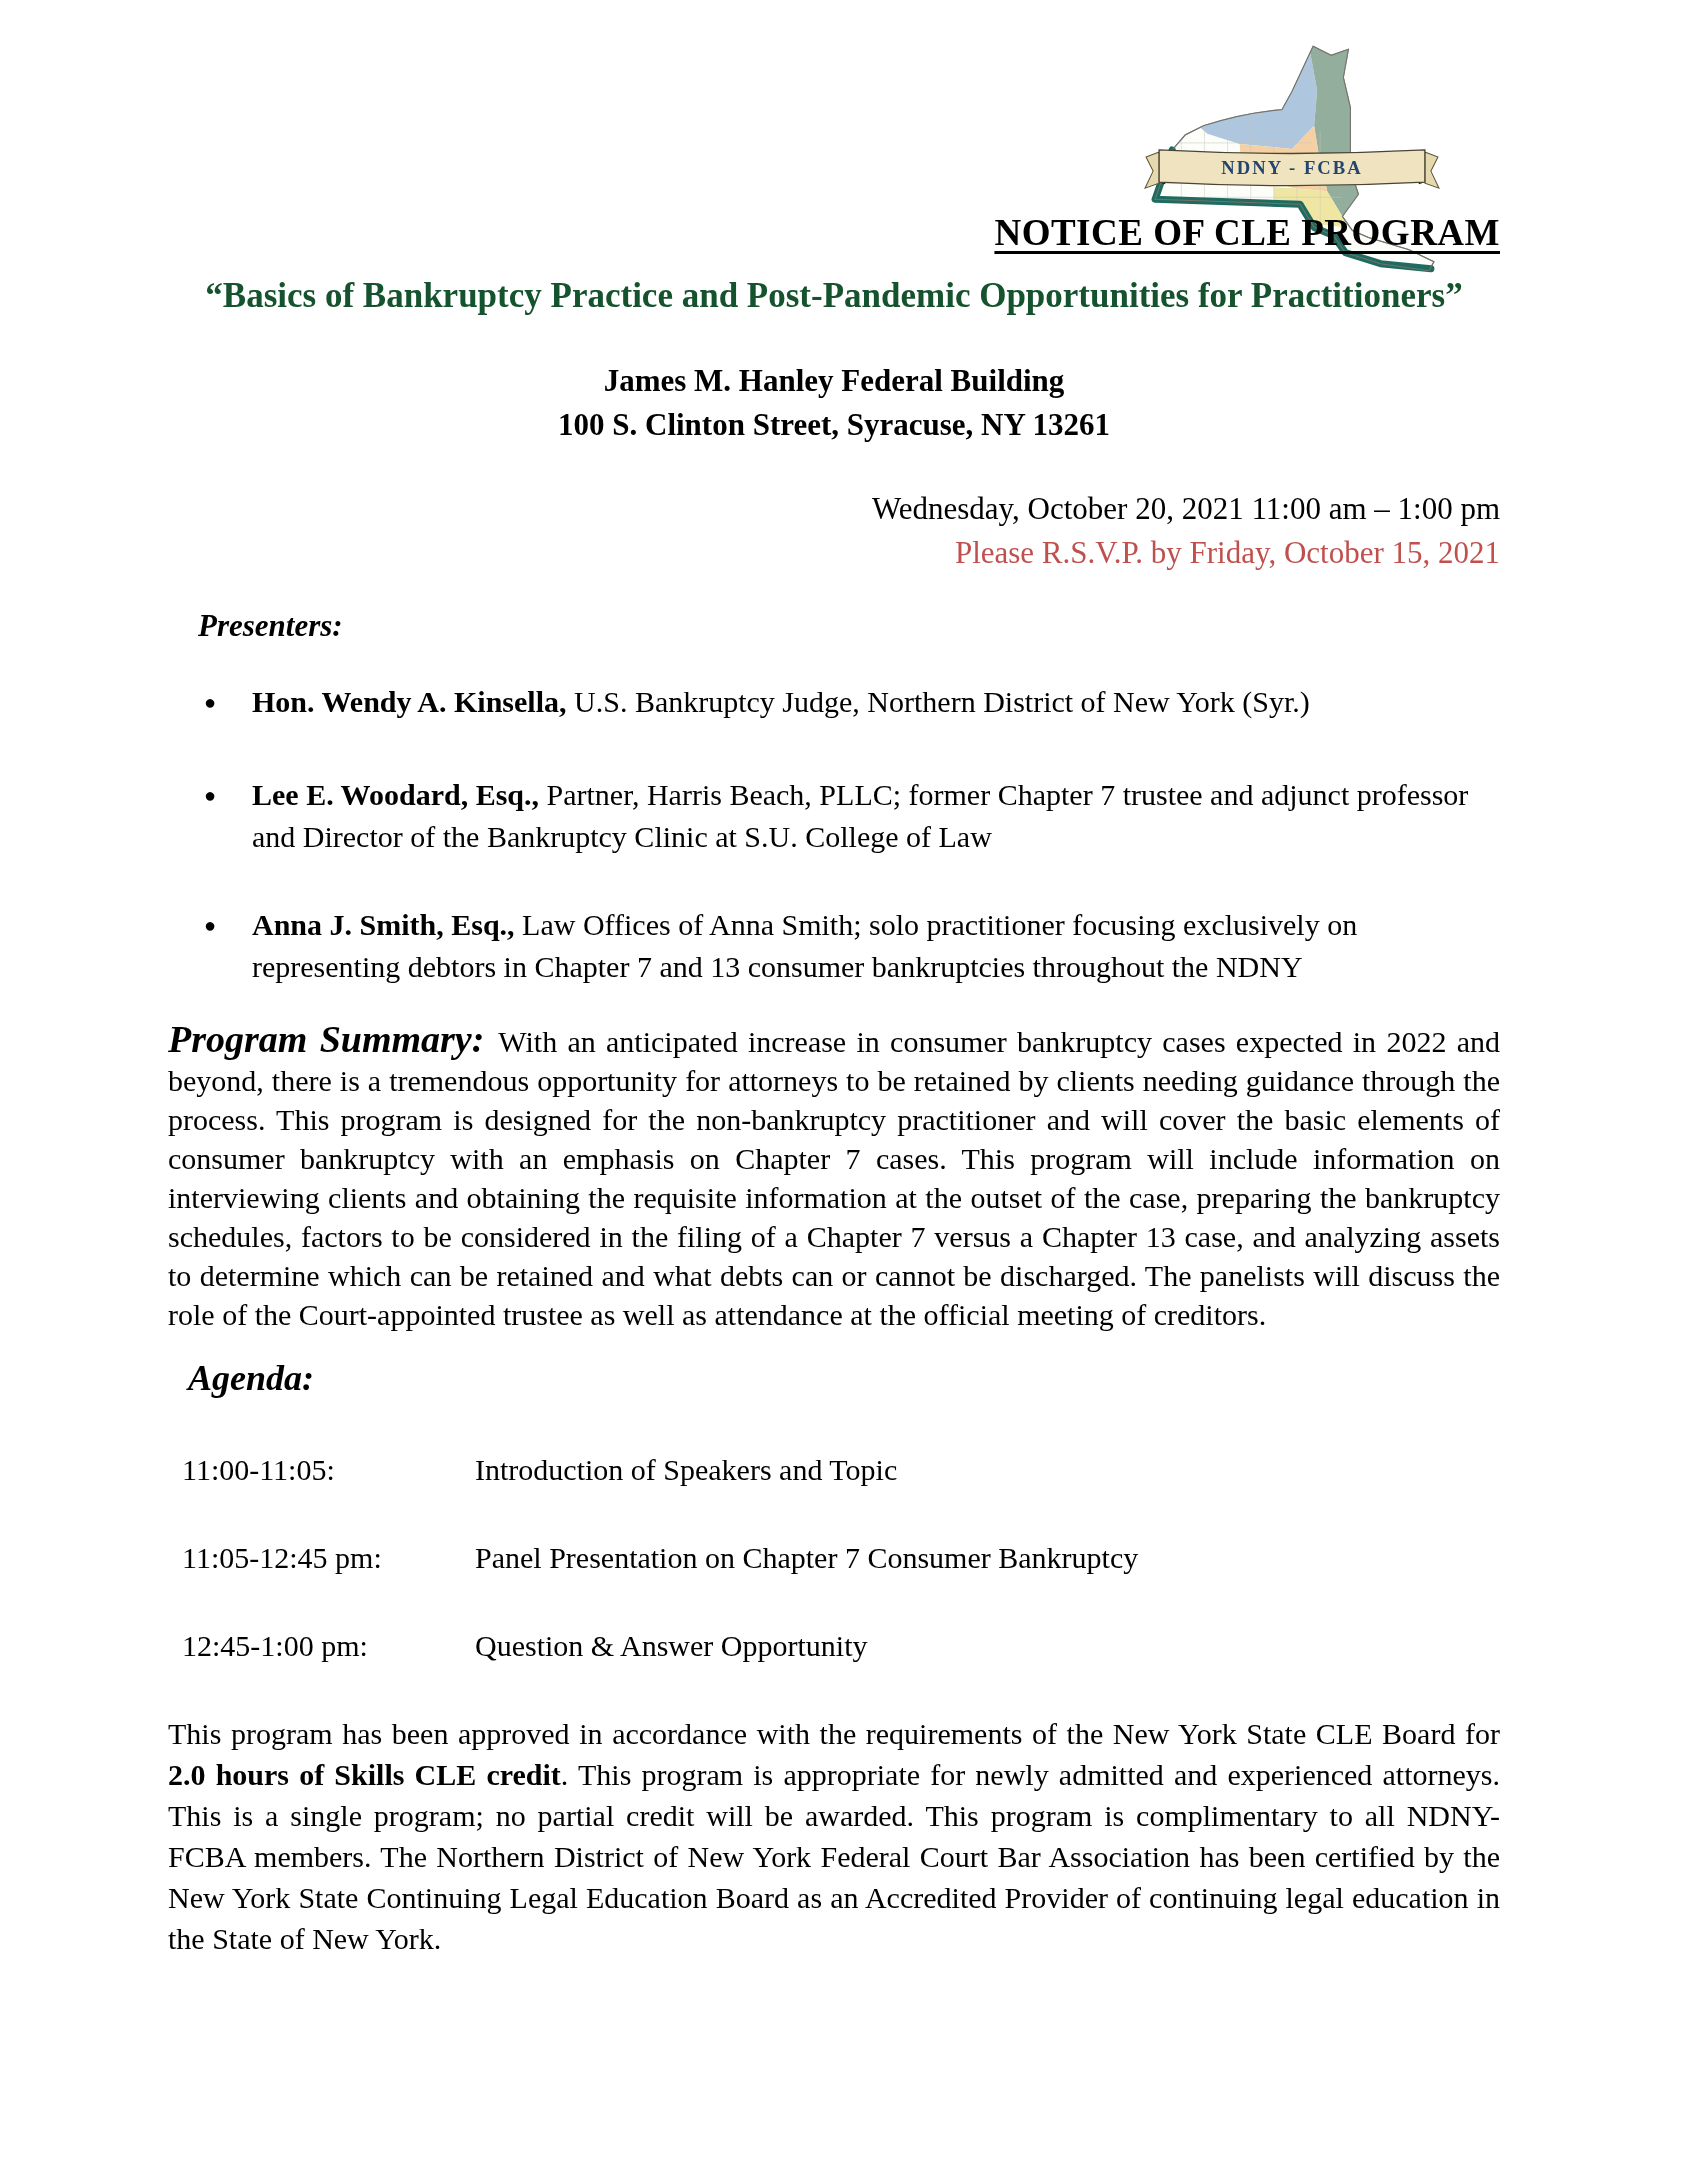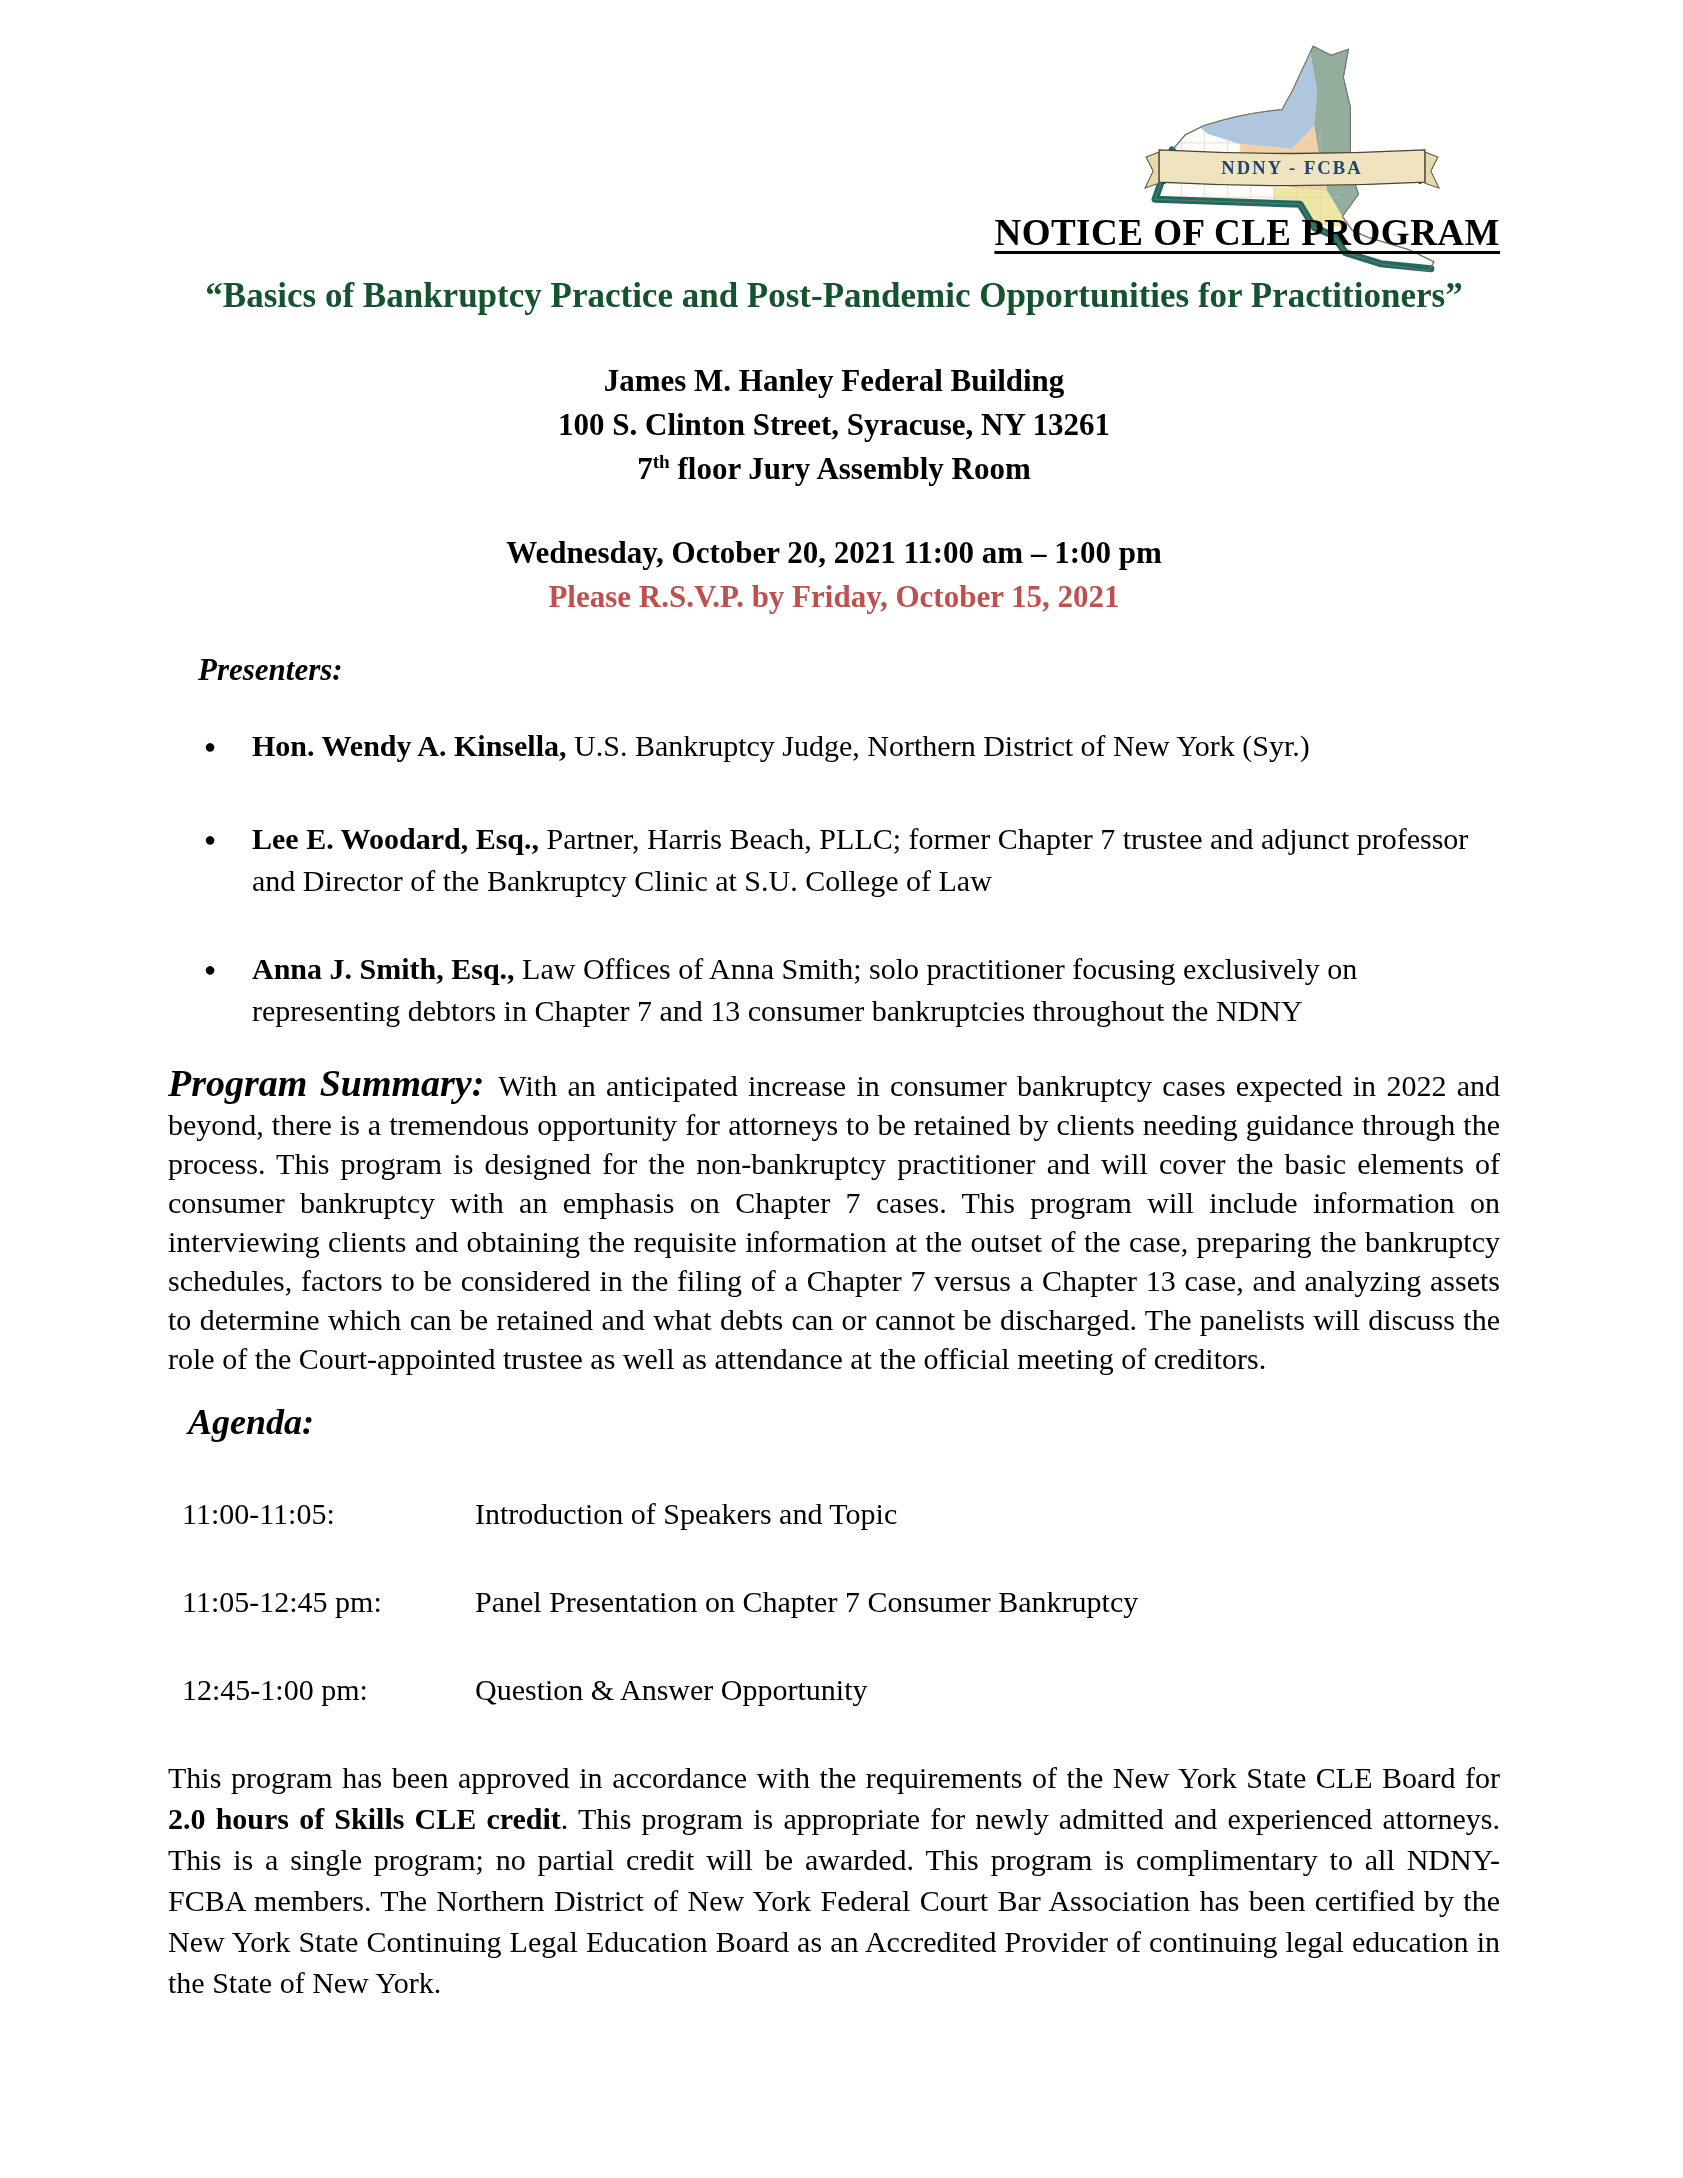--- a/index.html
+++ b/index.html
@@ -47,22 +47,22 @@
   }
   .venue-block{
     margin-top:40px;
     text-align:center;
     font-weight:bold;
     font-size:31px;
     line-height:44px;
   }
   .schedule-block{
     margin-top:40px;
-    text-align:center;
-    font-weight:bold;
+    text-align:right;
+    font-weight:normal;
     font-size:31px;
     line-height:44px;
   }
   .rsvp{ color:#C0504D; }
   .presenters-heading{
     margin-top:30px;
     margin-left:30px;
     font-size:31px;
     font-weight:bold;
     font-style:italic;
@@ -173,21 +173,20 @@
 
   <div class="content">
 
     <h1 class="doc-title">NOTICE OF CLE PROGRAM</h1>
 
     <div class="doc-subtitle">“Basics of Bankruptcy Practice and Post-Pandemic Opportunities for Practitioners”</div>
 
     <div class="venue-block">
       <div>James M. Hanley Federal Building</div>
       <div>100 S. Clinton Street, Syracuse, NY  13261</div>
-      <div><span>7</span><sup>th</sup><span> floor Jury Assembly Room</span></div>
     </div>
 
     <div class="schedule-block">
       <div>Wednesday, October 20, 2021 11:00 am – 1:00 pm</div>
       <div class="rsvp">Please R.S.V.P. by Friday, October 15, 2021</div>
     </div>
 
     <div class="presenters-heading">Presenters:</div>
 
     <ul class="presenters">

